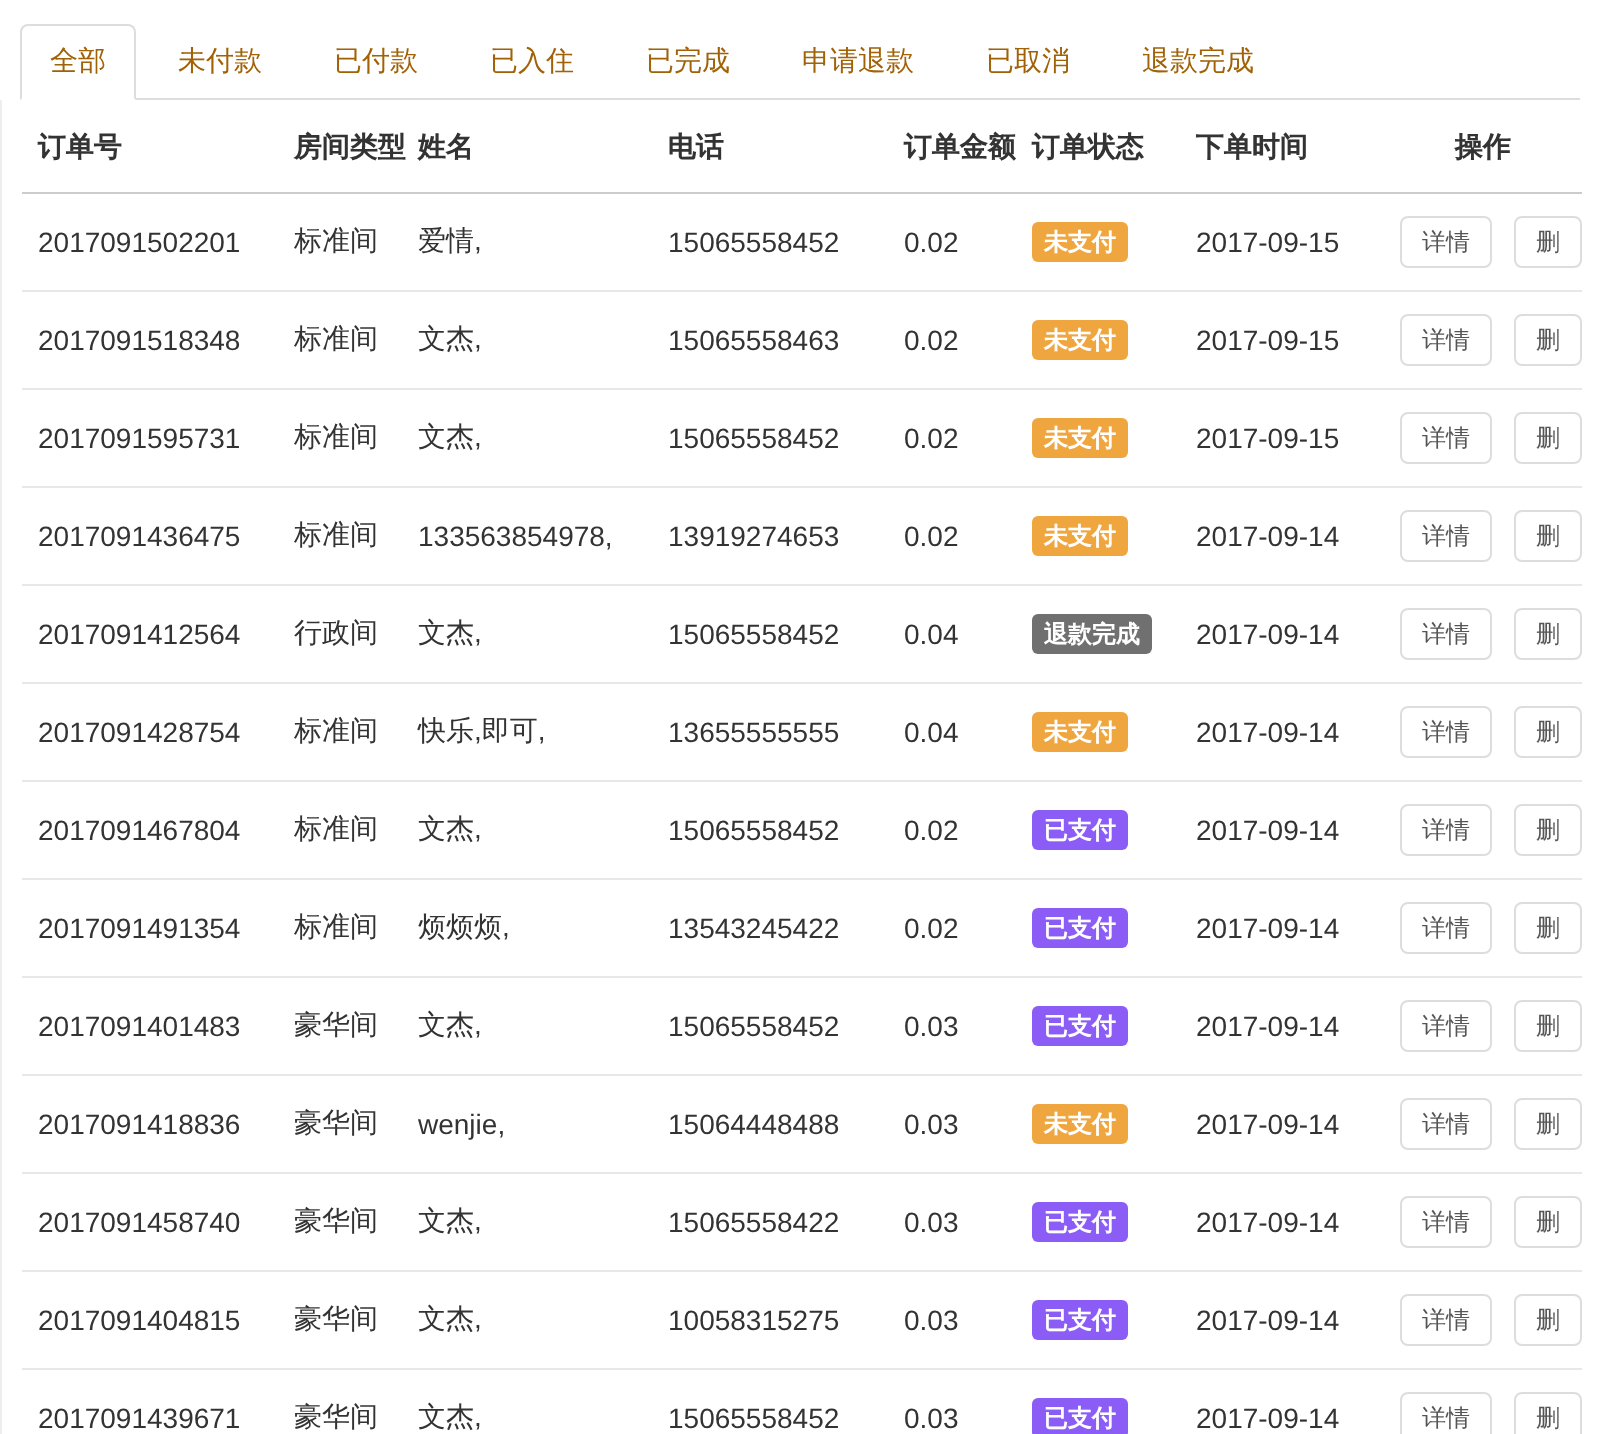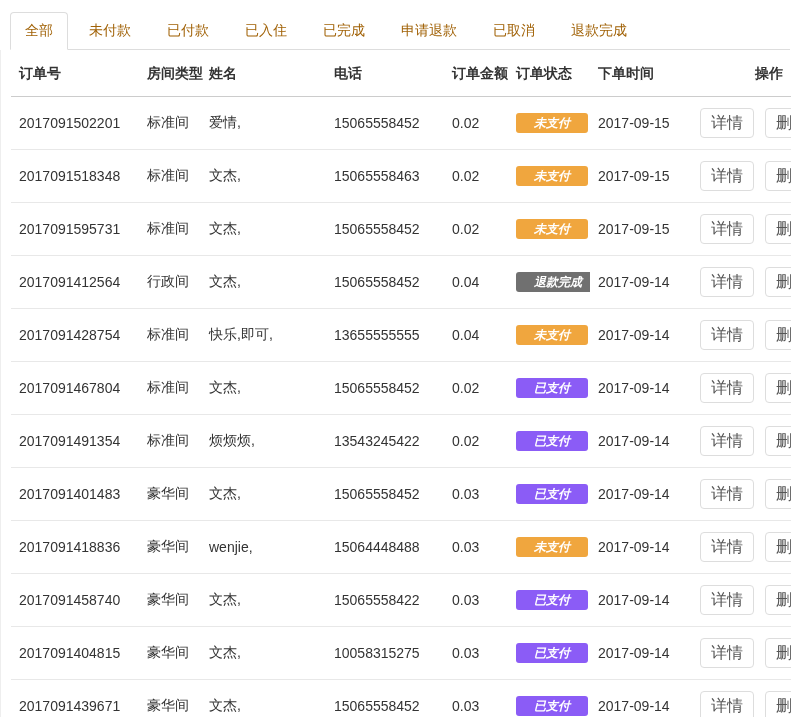--- a/index.html
+++ b/index.html
@@ -53,49 +53,48 @@
     color: #333;
   }
   th {
     text-align: left;
     font-weight: bold;
     padding: 15px 8px 13px 8px;
     border-bottom: 1px solid #ccc;
     white-space: nowrap;
     margin-left: 28px;
   }
-  th:last-child { text-align: right; }
+  th:last-child { text-align: center; }
   td {
     padding: 11px 8px;
     border-bottom: 1px solid #e8e8e8;
     white-space: nowrap;
     overflow: hidden;
     vertical-align: middle;
   }
   td:last-child { text-align: right; }
   tbody tr:last-child td { border-bottom: none; }
   
   .badge {
     display: inline-block;
-    padding: 4px 18px;
+    padding: 4px 6px;
     font-size: 12px;
     font-weight: bold;
     line-height: 1;
     color: #fff;
     border-radius: 3px;
-    font-style: italic;
   }
   .badge.unpaid   { background: #f0a63e; }
   .badge.paid     { background: #8b5cf6; }
   .badge.refunded { background: #707070; }
   
   .btn {
     display: inline-block;
     padding: 6px 10px;
-    font-size: 16px;
+    font-size: 12px;
     line-height: 1;
     color: #555;
     background: #fff;
     border: 1px solid #ddd;
     border-radius: 4px;
     cursor: pointer;
     font-family: inherit;
   }
   .btn + .btn { margin-left: 11px; }
 </style>
@@ -162,20 +161,30 @@
           <td>2017091595731</td>
           <td>标准间</td>
           <td>文杰,</td>
           <td>15065558452</td>
           <td>0.02</td>
           <td><span class="badge unpaid">未支付</span></td>
           <td>2017-09-15</td>
           <td><button class="btn">详情</button><button class="btn">删</button></td>
         </tr>
         <tr>
+          <td>2017091436475</td>
+          <td>标准间</td>
+          <td>133563854978,</td>
+          <td>13919274653</td>
+          <td>0.02</td>
+          <td><span class="badge unpaid">未支付</span></td>
+          <td>2017-09-14</td>
+          <td><button class="btn">详情</button><button class="btn">删</button></td>
+        </tr>
+        <tr>
           <td>2017091412564</td>
           <td>行政间</td>
           <td>文杰,</td>
           <td>15065558452</td>
           <td>0.04</td>
           <td><span class="badge refunded">退款完成</span></td>
           <td>2017-09-14</td>
           <td><button class="btn">详情</button><button class="btn">删</button></td>
         </tr>
         <tr>

